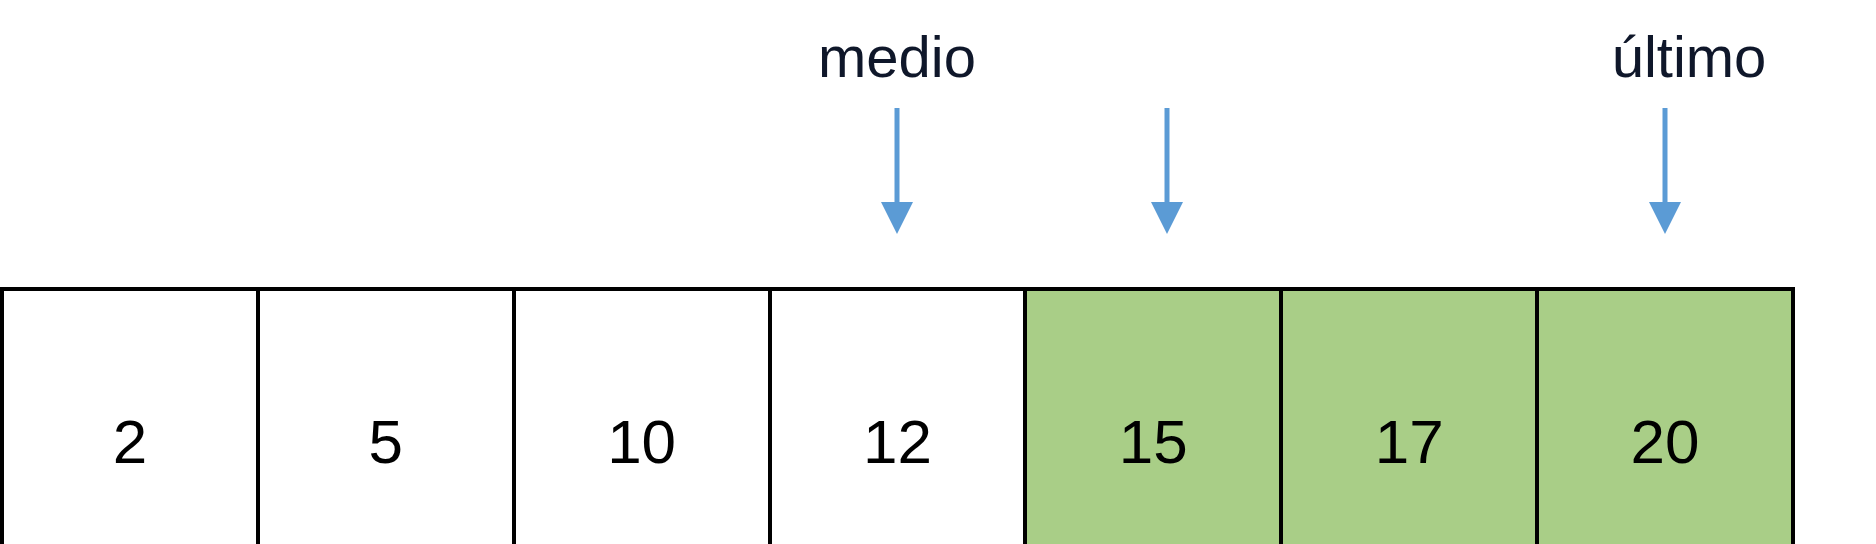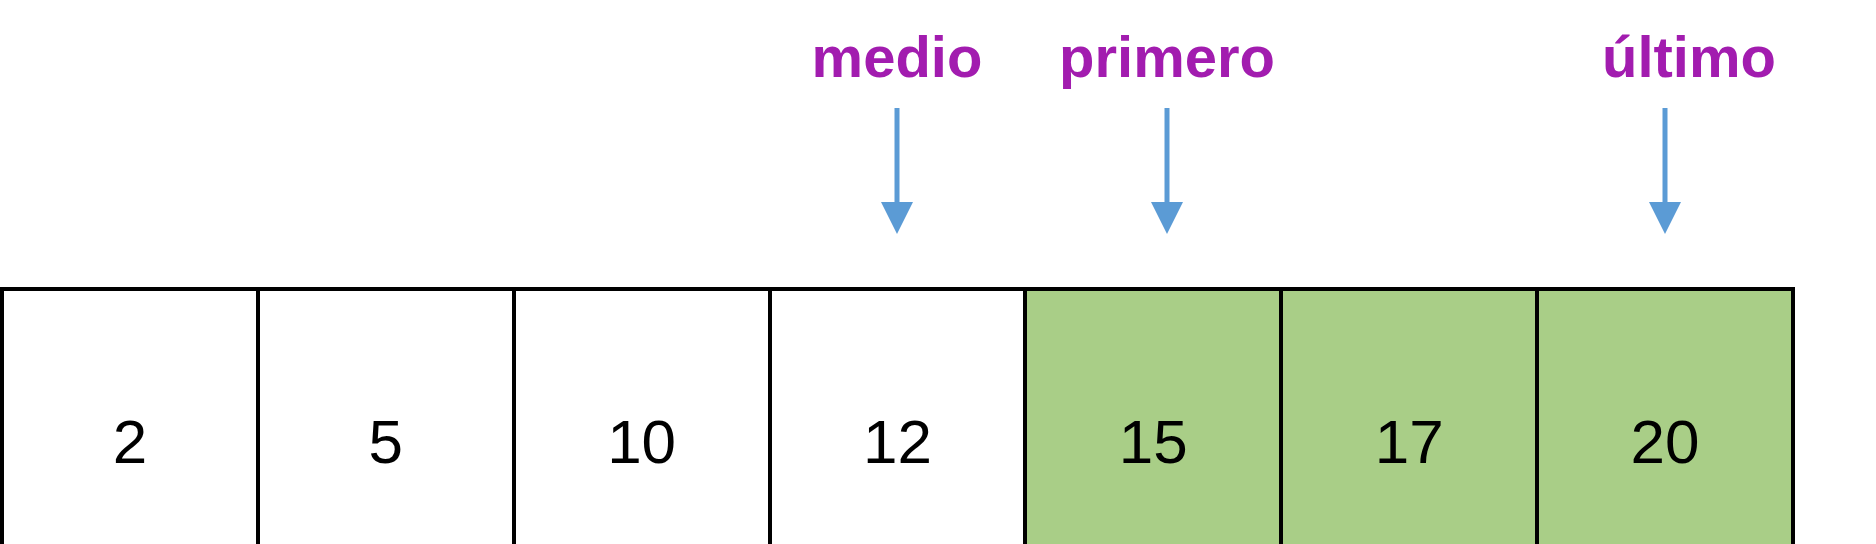--- a/index.html
+++ b/index.html
@@ -17,24 +17,24 @@
     background: #ffffff;
     overflow: hidden;
   }
 
   
   .annot-label {
     position: absolute;
     font-family: "Liberation Sans", sans-serif;
     font-size: 58px;
     line-height: 1;
-    color: #a21caf;
+    color: #0f172a;
     white-space: nowrap;
     transform: translateX(-50%);
-    font-weight: 700;
+    font-weight: 400;
     text-align: center;
   }
 
   
   .arrow {
     position: absolute;
     transform: translateX(-50%);
   }
   .arrow svg { display: block; }
 
@@ -65,21 +65,20 @@
   
   #array-table td:first-child { border-left-width: 4px; }
 </style>
 </head>
 <body>
 
 <div id="stage">
 
   <div class="annot-label" style="left:897px; top:28px;">medio</div>
 
-  <div class="annot-label" style="left:1167px; top:28px;">primero</div>
 
   <div class="annot-label" style="left:1665px; top:28px;margin-left:24px;">último</div>
 
   <div class="arrow" style="left:897px; top:108px;">
     <svg width="40" height="126" viewBox="0 0 40 126" xmlns="http://www.w3.org/2000/svg">
       <line x1="20" y1="0" x2="20" y2="96" stroke="#5b9bd5" stroke-width="5"></line>
       <polygon points="4,94 36,94 20,126" fill="#5b9bd5"></polygon>
     </svg>
   </div>
 

